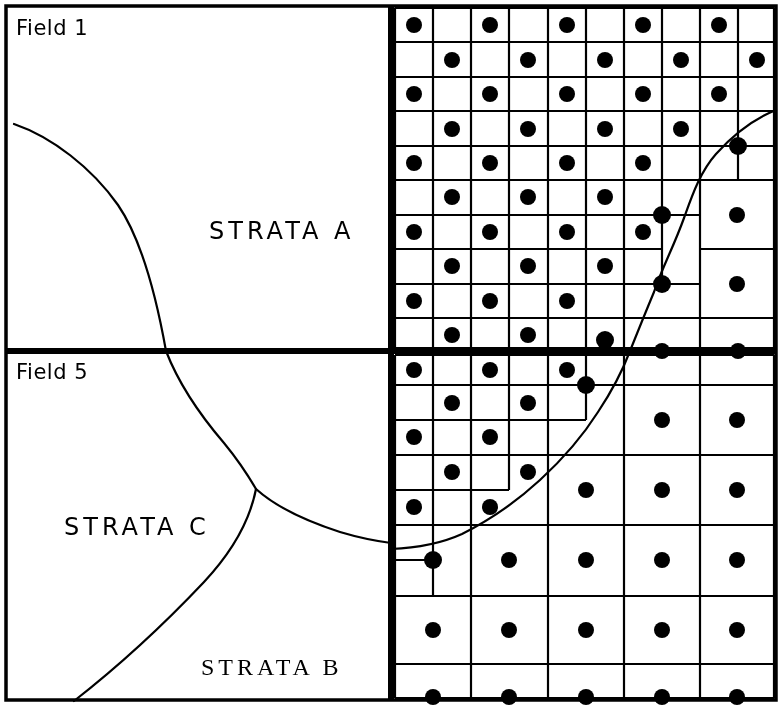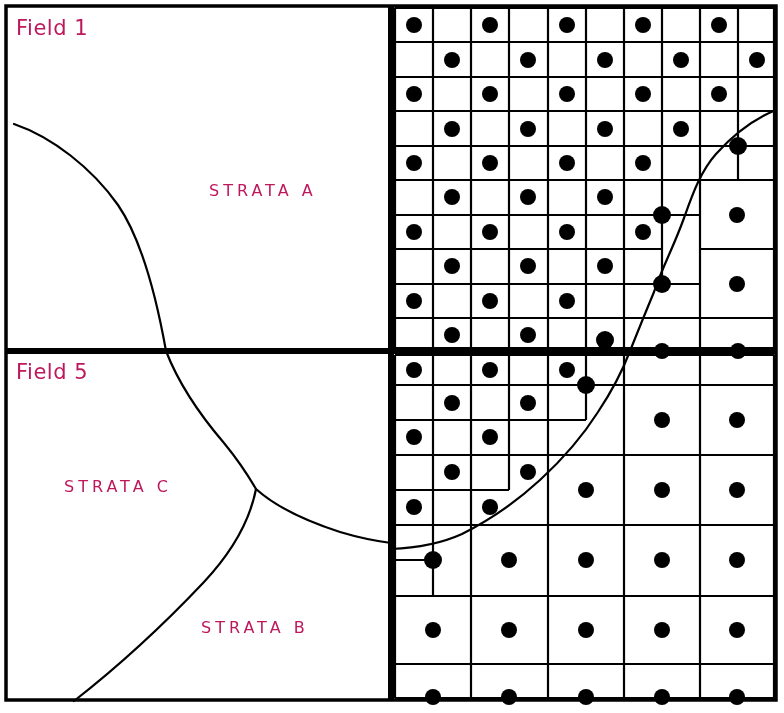--- a/index.html
+++ b/index.html
@@ -20,31 +20,32 @@
   }
   #figure svg {
     display: block;
     position: absolute;
     left: 0;
     top: 0;
   }
   .diagram-label {
     position: absolute;
     font-family: "DejaVu Sans", sans-serif;
-    color: #be185d;
+    color: #000000;
     white-space: pre;
     user-select: none;
   }
   .field-label {
     font-size: 21px;
     letter-spacing: 0.5px;
   }
   .strata-label {
-    font-size: 16px;
+    font-size: 24px;
     letter-spacing: 4px;
+    margin-top: 36px;
   }
 </style>
 </head>
 <body>
 
 <div id="figure">
 
   <svg width="784" height="713" viewBox="0 0 784 713">
 
     <rect x="6" y="6" width="770" height="694" fill="none" stroke="#000000" stroke-width="3.5"></rect>
@@ -238,15 +239,15 @@
   </svg>
 
   <div class="diagram-label field-label" style="left:16px; top:16px;">Field 1</div>
 
   <div class="diagram-label field-label" style="left:16px; top:360px;">Field 5</div>
 
   <div class="diagram-label strata-label" style="left:209px; top:181px;">STRATA A</div>
 
   <div class="diagram-label strata-label" style="left:64px; top:477px;text-align:center;">STRATA C</div>
 
-  <div class="diagram-label strata-label" style="left:201px; top:618px;">STRATA B</div>
+  <div class="diagram-label strata-label" style="left:201px; top:618px;font-family:Liberation Serif, serif;">STRATA B</div>
 
 </div>
 
 </body></html>

